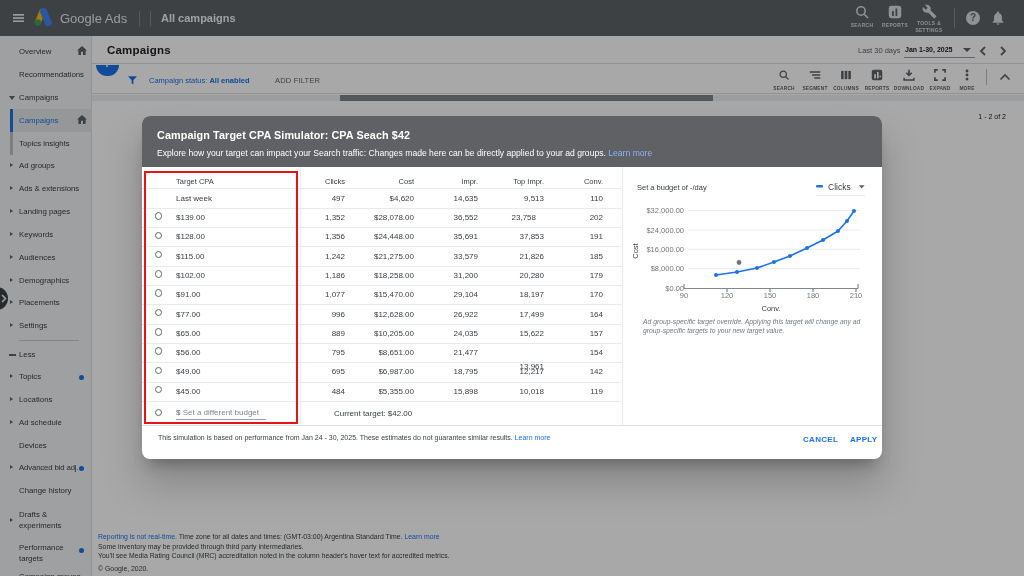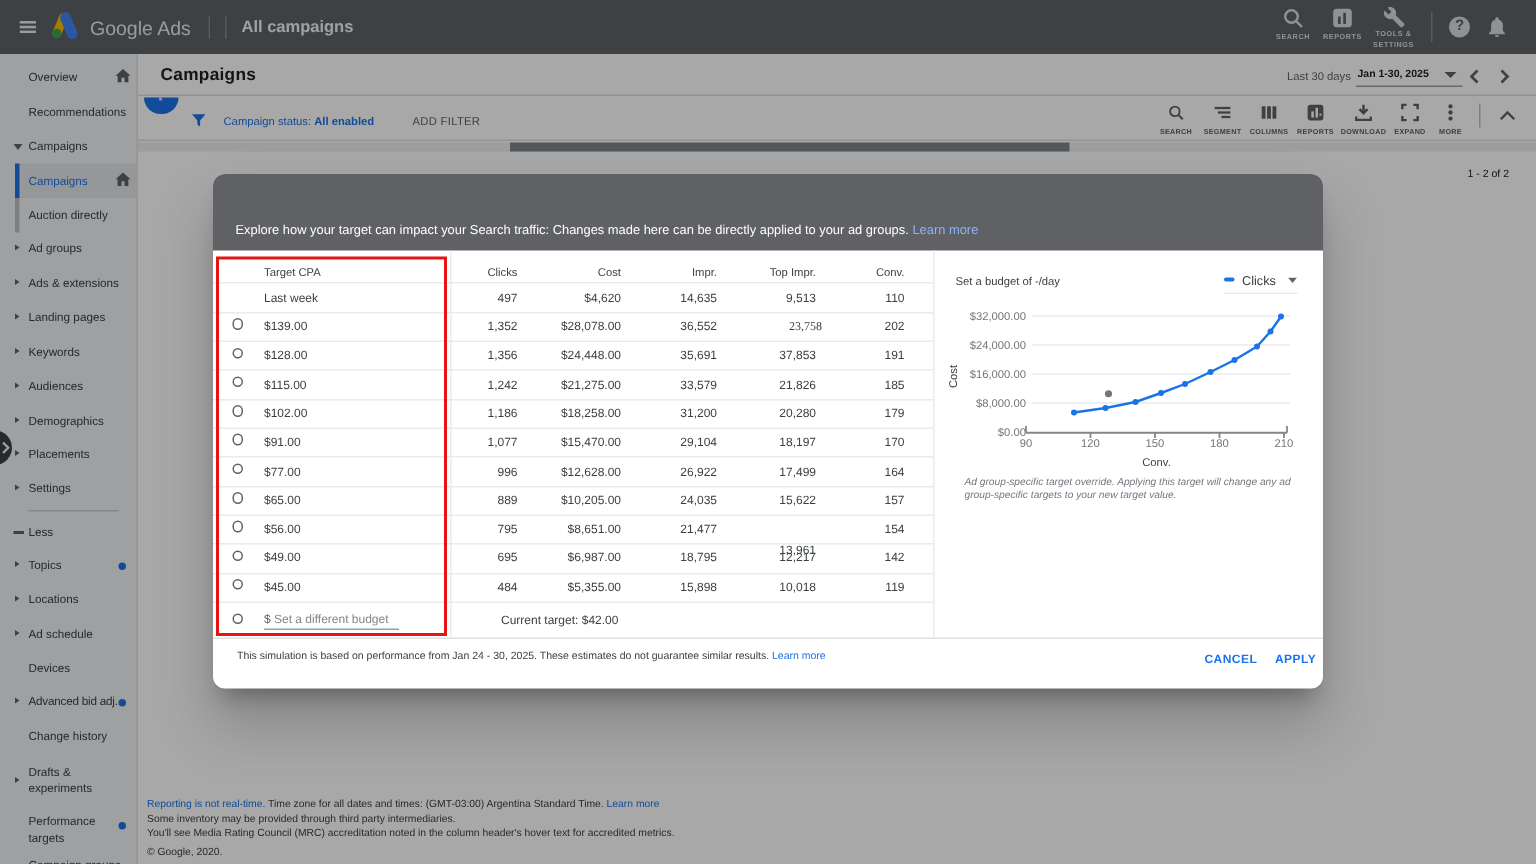--- a/index.html
+++ b/index.html
@@ -89,21 +89,21 @@
     <svg class="abs" style="left:77px;top:10px" width="10" height="9" viewBox="0 0 10 9">
         <path d="M5 0 L10 4.5 H8.6 V9 H6 V5.8 H4 V9 H1.4 V4.5 H0z" fill="#5f6368"></path>
       </svg>
     <div class="nav" style="top:34px;">Recommendations</div>
     <div class="abs" style="left:9px;top:60px;width:0;height:0;border-top:4px solid #5f6368;border-left:3px solid transparent;border-right:3px solid transparent;"></div>
     <div class="nav" style="top:57px;">Campaigns</div>
     <div class="nav" style="top:80px;color:#1a73e8;">Campaigns</div>
     <svg class="abs" style="left:77px;top:79px" width="10" height="9" viewBox="0 0 10 9">
         <path d="M5 0 L10 4.5 H8.6 V9 H6 V5.8 H4 V9 H1.4 V4.5 H0z" fill="#5f6368"></path>
       </svg>
-    <div class="nav" style="top:103px;">Auction directly</div>
+    <div class="nav" style="top:103px;">Topics insights</div>
     <div class="car" style="top:127px;"></div>
       <div class="nav" style="top:125px;">Ad groups</div>
     <div class="car" style="top:150px;"></div>
       <div class="nav" style="top:148px;">Ads &amp; extensions</div>
     <div class="car" style="top:173px;"></div>
       <div class="nav" style="top:171px;">Landing pages</div>
     <div class="car" style="top:196px;"></div>
       <div class="nav" style="top:194px;">Keywords</div>
     <div class="car" style="top:219px;"></div>
       <div class="nav" style="top:217px;">Audiences</div>
@@ -212,20 +212,21 @@
       Some inventory may be provided through third party intermediaries.<br>
       You'll see Media Rating Council (MRC) accreditation noted in the column header's hover text for accredited metrics.
     </div>
     <div class="abs" style="left:6px;top:529px;font-size:6.9px;color:#3c4043;">© Google, 2020.</div>
   </div>
 
   <div id="dim"></div>
 
   <div id="modal">
     <div id="mhead">
+      <div class="abs" style="left:15px;top:12.5px;font-size:10.8px;font-weight:bold;color:#fff;letter-spacing:.1px;">Campaign Target CPA Simulator: CPA Seach $42</div>
       <div class="abs" style="left:15px;top:32px;font-size:8.6px;color:#fff;">Explore how your target can impact your Search traffic: Changes made here can be directly applied to your ad groups. <span style="color:#8ab4f8;">Learn more</span></div>
     </div>
 
     <div class="cell" style="left:34px;top:59.5px;font-size:7.5px;color:#3c4043;">Target CPA</div>
     <div class="cell num" style="right:537px;top:59.5px;font-size:7.5px;">Clicks</div>
     <div class="cell num" style="right:468px;top:59.5px;font-size:7.5px;">Cost</div>
     <div class="cell num" style="right:404px;top:59.5px;font-size:7.5px;">Impr.</div>
     <div class="cell num" style="right:338px;top:59.5px;font-size:7.5px;">Top Impr.</div>
     <div class="cell num" style="right:279px;top:59.5px;font-size:7.5px;">Conv.</div>
 
@@ -247,21 +248,21 @@
     <div class="cell num" style="right:537px;top:76.7px;">497</div>
     <div class="cell num" style="right:468px;top:76.7px;">$4,620</div>
     <div class="cell num" style="right:404px;top:76.7px;">14,635</div>
     <div class="cell num" style="right:338px;top:76.7px;">9,513</div>
     <div class="cell num" style="right:279px;top:76.7px;">110</div>
     <div class="radio" style="top:96.2px;"></div>
     <div class="cell" style="left:34px;top:96.0px;">$139.00</div>
     <div class="cell num" style="right:537px;top:96.0px;">1,352</div>
     <div class="cell num" style="right:468px;top:96.0px;">$28,078.00</div>
     <div class="cell num" style="right:404px;top:96.0px;">36,552</div>
-    <div class="cell num" style="right:334px;top:96.0px;font-family:Liberation Serif, serif;">23,758</div>
+    <div class="cell num" style="right:346px;top:96.0px;">23,758</div>
     <div class="cell num" style="right:279px;top:96.0px;">202</div>
     <div class="radio" style="top:115.5px;"></div>
     <div class="cell" style="left:34px;top:115.3px;">$128.00</div>
     <div class="cell num" style="right:537px;top:115.3px;">1,356</div>
     <div class="cell num" style="right:468px;top:115.3px;">$24,448.00</div>
     <div class="cell num" style="right:404px;top:115.3px;">35,691</div>
     <div class="cell num" style="right:338px;top:115.3px;">37,853</div>
     <div class="cell num" style="right:279px;top:115.3px;">191</div>
     <div class="radio" style="top:134.8px;"></div>
     <div class="cell" style="left:34px;top:134.6px;">$115.00</div>

